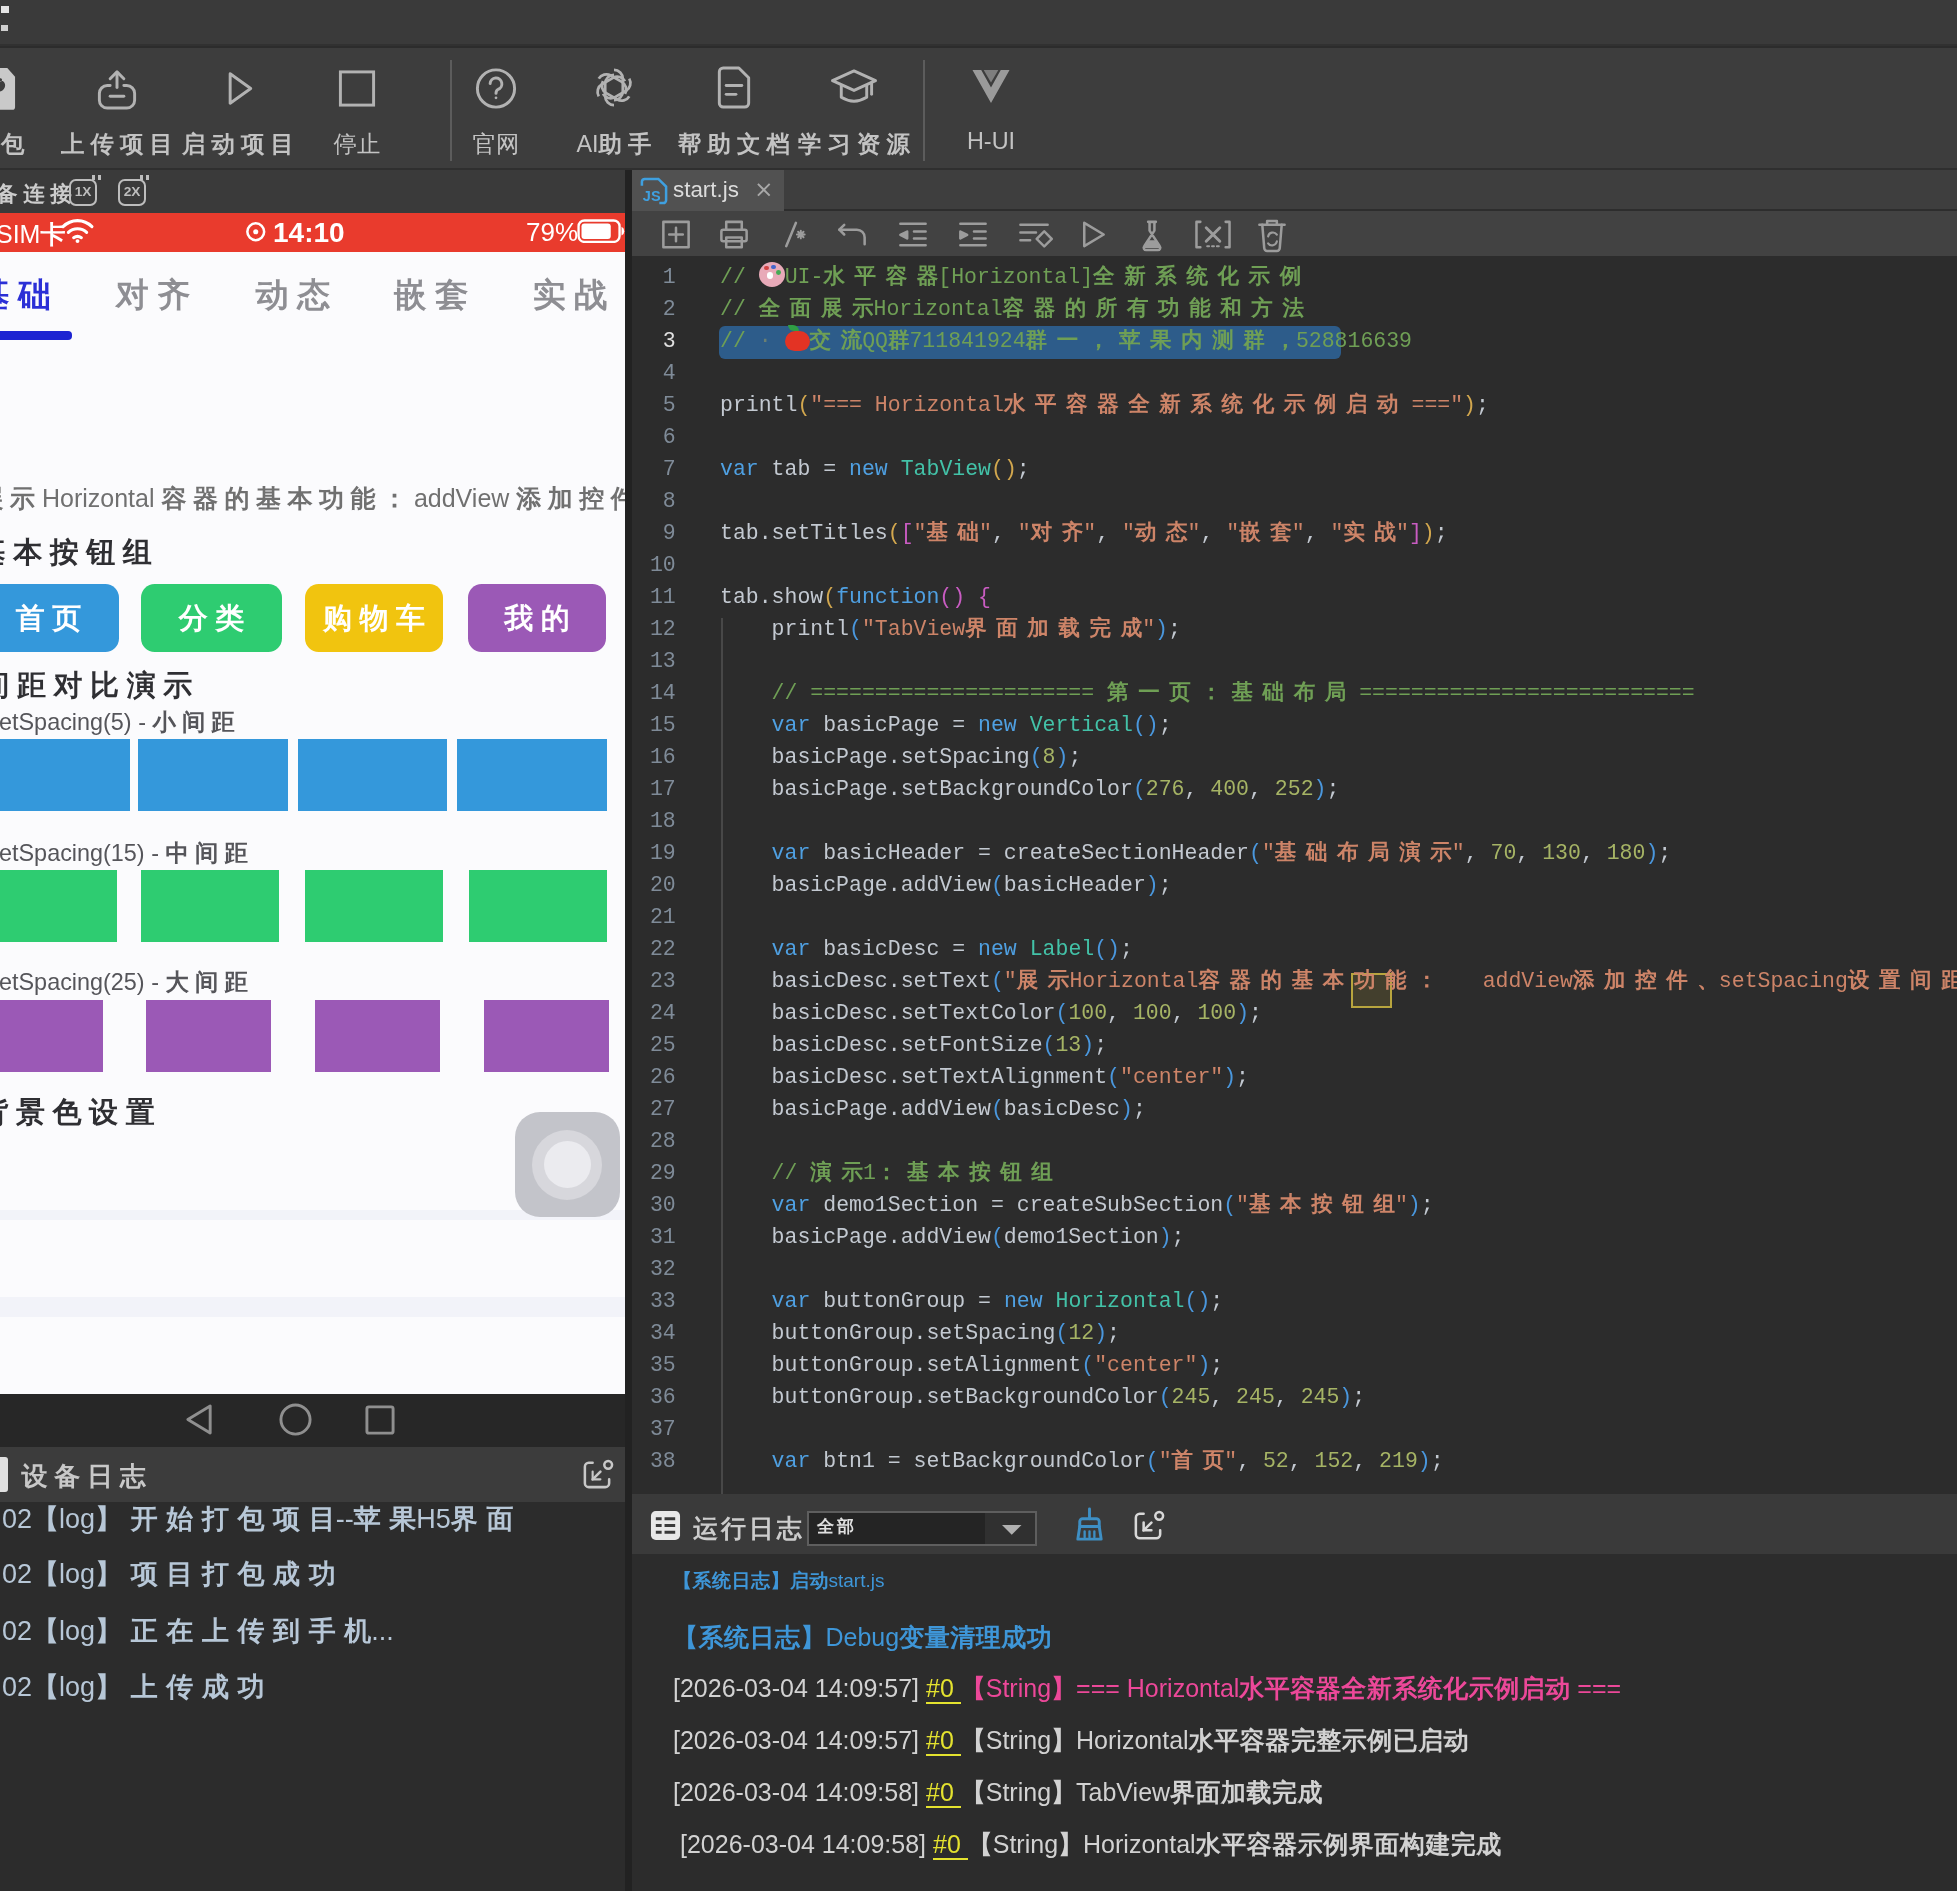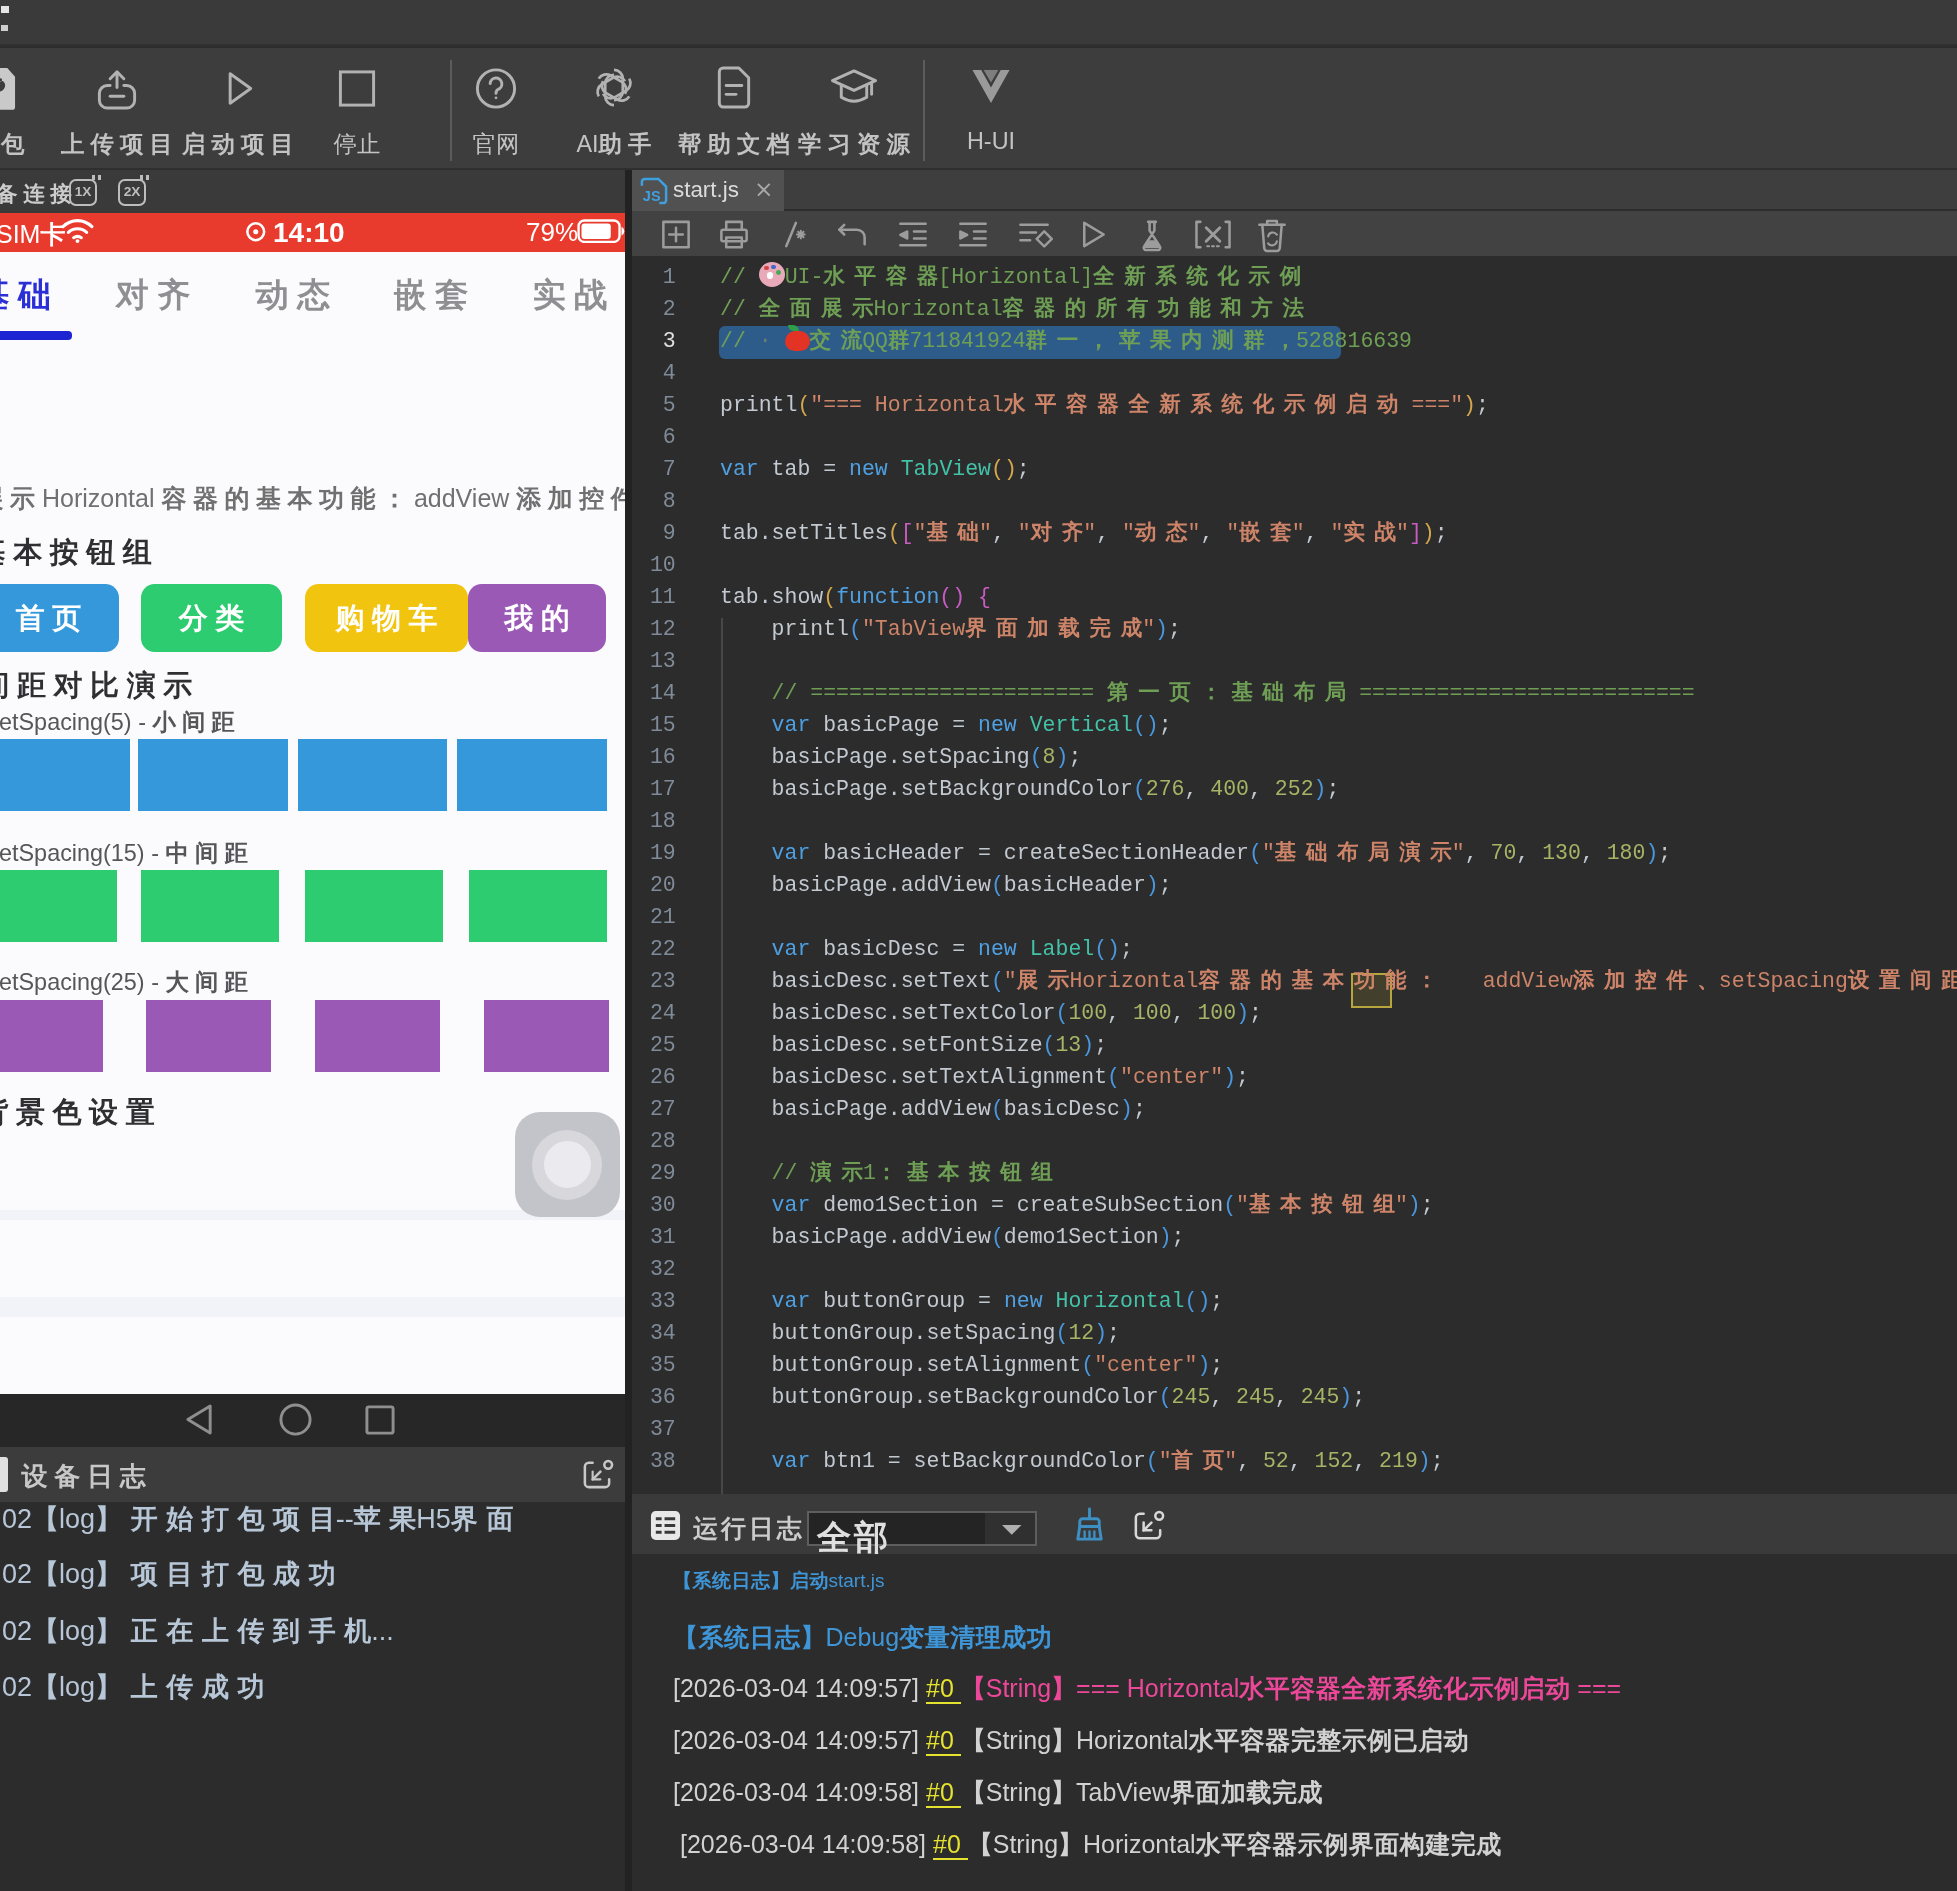--- a/index.html
+++ b/index.html
@@ -142,21 +142,21 @@
     <div class="abs" style="left:13.7px;top:20.5px;transform:translateX(-50%);color:#2b2fd6;font-size:33px;white-space:nowrap"><i class="g">基础</i></div>
     <div class="abs" style="left:153px;top:20.5px;transform:translateX(-50%);color:#8e8e93;font-size:33px;white-space:nowrap"><i class="g">对齐</i></div>
     <div class="abs" style="left:293px;top:20.5px;transform:translateX(-50%);color:#8e8e93;font-size:33px;white-space:nowrap"><i class="g">动态</i></div>
     <div class="abs" style="left:431px;top:20.5px;transform:translateX(-50%);color:#8e8e93;font-size:33px;white-space:nowrap"><i class="g">嵌套</i></div>
     <div class="abs" style="left:570px;top:20.5px;transform:translateX(-50%);color:#8e8e93;font-size:33px;white-space:nowrap"><i class="g">实战</i></div>
     <div class="abs" style="left:-19.5px;top:79px;width:91px;height:8.8px;background:#1d24d2;border-radius:3.9px"></div>
     <div class="abs" style="left:-21.5px;top:230px;color:#707070;font-size:25px;white-space:nowrap"><i class="g">展示</i> Horizontal <i class="g">容器的基本功能：</i> addView <i class="g">添加控件、</i>set...</div>
     <div class="abs" style="left:-23.4px;top:281px;color:#2f2f33;font-size:29px;white-space:nowrap"><i class="g">基本按钮组</i></div>
     <div class="abs" style="left:-21.5px;top:332px;width:140px;height:68px;background:#3498db;border-radius:13.7px;color:#fff;font-size:29px;text-align:center;line-height:68px"><i class="g">首页</i></div>
     <div class="abs" style="left:141px;top:332px;width:141px;height:68px;background:#2ecc71;border-radius:13.7px;color:#fff;font-size:29px;text-align:center;line-height:68px"><i class="g">分类</i></div>
-    <div class="abs" style="left:305px;top:332px;width:163px;height:68px;background:#f1c40f;border-radius:13.7px;color:#fff;font-size:29px;text-align:center;line-height:68px"><i class="g">购物车</i></div>
+    <div class="abs" style="left:305px;top:332px;width:138px;height:68px;background:#f1c40f;border-radius:13.7px;color:#fff;font-size:29px;text-align:center;line-height:68px"><i class="g">购物车</i></div>
     <div class="abs" style="left:468px;top:332px;width:138px;height:68px;background:#9b59b6;border-radius:13.7px;color:#fff;font-size:29px;text-align:center;line-height:68px"><i class="g">我的</i></div>
     <div class="abs" style="left:-19.5px;top:414px;color:#2f2f33;font-size:29px;white-space:nowrap"><i class="g">间距对比演示</i></div>
     <div class="abs" style="left:-12.7px;top:454px;color:#55555a;font-size:23.4px;white-space:nowrap">setSpacing(5) - <i class="g">小间距</i></div>
     <div class="abs" style="left:-21.5px;top:487px;width:151px;height:72px;background:#3498db"></div>
     <div class="abs" style="left:138px;top:487px;width:150px;height:72px;background:#3498db"></div>
     <div class="abs" style="left:298px;top:487px;width:149px;height:72px;background:#3498db"></div>
     <div class="abs" style="left:457px;top:487px;width:150px;height:72px;background:#3498db"></div>
     <div class="abs" style="left:-12.7px;top:585px;color:#55555a;font-size:23.4px;white-space:nowrap">setSpacing(15) - <i class="g">中间距</i></div>
     <div class="abs" style="left:-21.5px;top:618px;width:138px;height:72px;background:#2ecc71"></div>
     <div class="abs" style="left:141px;top:618px;width:138px;height:72px;background:#2ecc71"></div>
@@ -373,21 +373,21 @@
 <div class="abs" style="left:632px;top:1494px;width:1325px;height:60px;background:#3a3a3a"></div>
 <div class="abs" style="left:650px;top:1510px">
     <svg width="31" height="31" viewBox="0 0 32 32">
       <rect x="1" y="1" width="30" height="30" rx="5" fill="#e8e8e8"></rect>
       <path d="M6 9 h6 M6 16 h6 M6 23 h6" stroke="#3a3a3a" stroke-width="3"></path>
       <path d="M15 9 h11 M15 16 h11 M15 23 h11" stroke="#3a3a3a" stroke-width="3"></path>
     </svg>
   </div>
 <div class="abs" style="left:693px;top:1512px;color:#cccccc;font-size:25px"><i class="r2">运行日志</i></div>
 <div class="abs" style="left:807px;top:1511px;width:230px;height:35px;background:#242424;border:2px solid #5e5e5e"></div>
-<div class="abs" style="left:817px;top:1515px;color:#e0e0e0;font-size:34px"><i class="r2">全部</i></div>
+<div class="abs" style="left:817px;top:1515px;color:#e0e0e0;font-size:17px"><i class="r2">全部</i></div>
 <div class="abs" style="left:985px;top:1511px;width:52px;height:35px;background:#303030;border:2px solid #5e5e5e;border-left:none"></div>
 <div class="abs" style="left:1001px;top:1524px">
     <svg width="21.5" height="11.7" viewBox="0 0 22 12">
       <path d="M1 1 L11 11 L21 1 Z" fill="#b0b0b0"></path>
     </svg>
   </div>
 <div class="abs" style="left:1071px;top:1506px">
     <svg width="37" height="39" viewBox="0 0 38 40" fill="none" stroke="#3e8fc4" stroke-width="3" stroke-linecap="round" stroke-linejoin="round">
 <path d="M19 3 v10"></path>
       <path d="M12 13 h14 a3 3 0 0 1 3 3 v5 h-20 v-5 a3 3 0 0 1 3 -3 z"></path>

